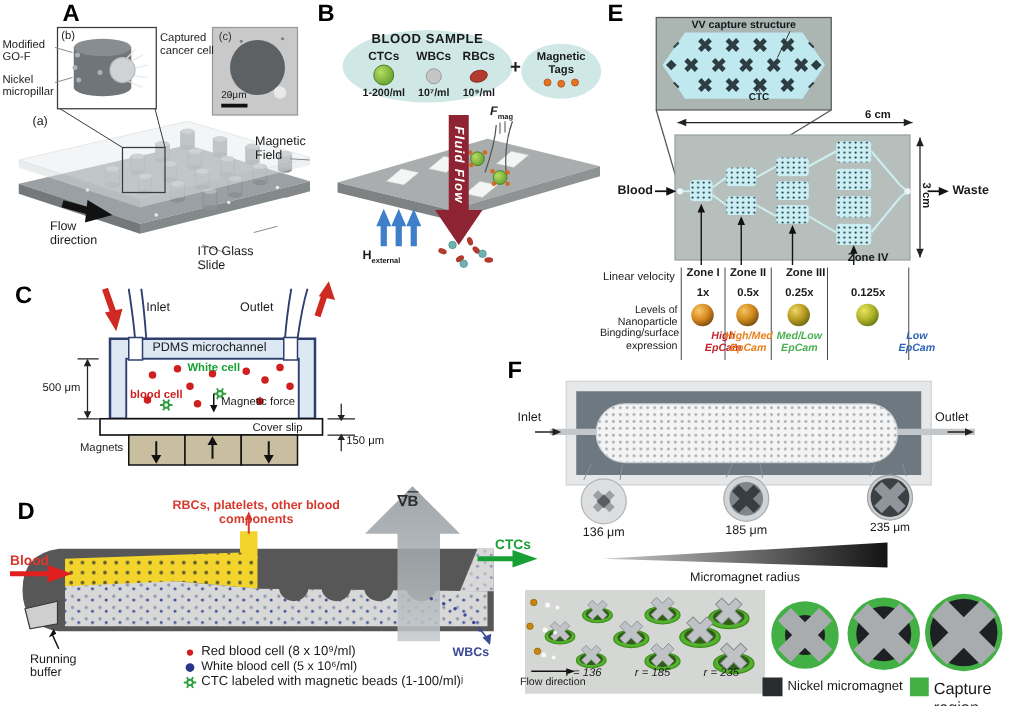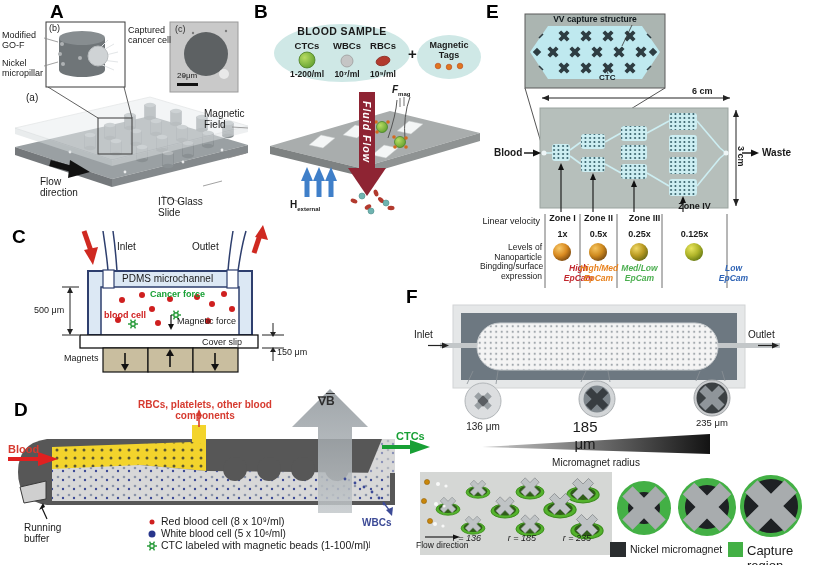--- a/index.html
+++ b/index.html
@@ -311,21 +311,21 @@
         <line x1="273" y1="98" x2="273" y2="109"></line>
           <polygon points="270,107 276,107 273,112" fill="#222" stroke="none"></polygon>
         <line x1="273" y1="136" x2="273" y2="125"></line>
           <polygon points="270,127 276,127 273,122" fill="#222" stroke="none"></polygon>
       </g>
     </svg>
     <div class="t pl" style="left:12px;top:2px">C</div>
     <div class="t" style="left:117px;top:16px;font-size:10px">Inlet</div>
     <div class="t" style="left:192px;top:16px;font-size:10px">Outlet</div>
     <div class="t" style="left:122px;top:48px;font-size:10px">PDMS microchannel</div>
-    <div class="t b green" style="left:150px;top:64px;font-size:9px">Cancer force</div>
+    <div class="t b green" style="left:150px;top:64px;font-size:9px">White cell</div>
     <div class="t b dkred" style="left:104px;top:85px;font-size:9px">blood cell</div>
     <div class="t" style="left:177px;top:91px;font-size:9px">Magnetic force</div>
     <div class="t" style="left:34px;top:80px;font-size:9px">500 μm</div>
     <div class="t" style="left:202px;top:112px;font-size:9px">Cover slip</div>
     <div class="t" style="left:64px;top:128px;font-size:9px">Magnets</div>
     <div class="t" style="left:277px;top:122px;font-size:9px">150 μm</div>
   </section>
 
   <section class="panel" style="left:0;top:375px;width:445px;height:190px">
     <svg width="445" height="190">
@@ -697,21 +697,21 @@
         <circle cx="371" cy="221" r="27" fill="#1e2124"></circle>
         <use href="#fx" transform="translate(371,221) scale(3.1)" fill="#a8acae"></use>
       </g>
       <rect x="210" y="257" width="16" height="15" fill="#2a2d2f"></rect>
       <rect x="328" y="257" width="15" height="15" fill="#43b045"></rect>
     </svg>
     <div class="t pl" style="left:6px;top:2px">F</div>
     <div class="t" style="left:14px;top:44px;font-size:10px">Inlet</div>
     <div class="t" style="left:348px;top:44px;font-size:10px">Outlet</div>
     <div class="t c" style="left:58px;top:136px;width:50px;font-size:10px">136 μm</div>
-    <div class="t c" style="left:160px;top:134px;width:50px;font-size:15px">185 μm</div>
+    <div class="t c" style="left:172px;top:134px;width:50px;font-size:10px">185 μm</div>
     <div class="t c" style="left:287px;top:133px;width:50px;font-size:9.5px">235 μm</div>
     <div class="t c" style="left:136px;top:172px;width:120px;font-size:10px">Micromagnet radius</div>
     <div class="t" style="left:16px;top:256px;font-size:8.5px">Flow direction</div>
     <div class="t i c" style="left:45px;top:248px;width:44px;font-size:9px">r = 136</div>
     <div class="t i c" style="left:100px;top:248px;width:44px;font-size:9px">r = 185</div>
     <div class="t i c" style="left:155px;top:248px;width:44px;font-size:9px">r = 235</div>
     <div class="t" style="left:230px;top:259px;font-size:10.5px">Nickel micromagnet</div>
     <div class="t" style="left:347px;top:259px;font-size:13px">Capture region</div>
   </section>
 

